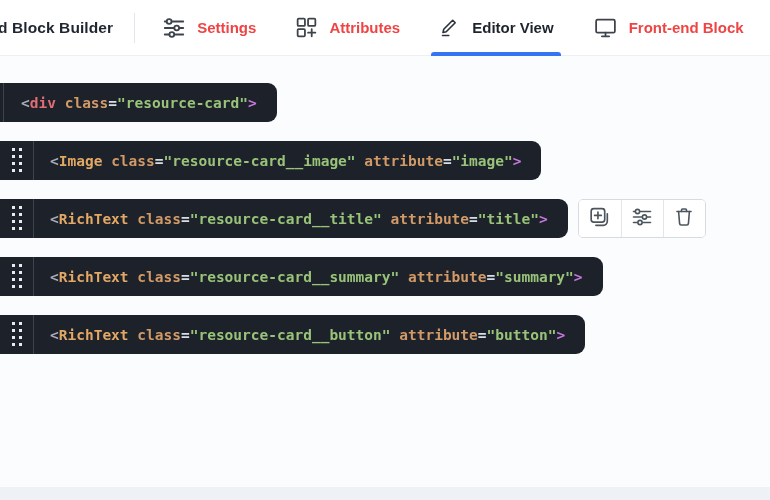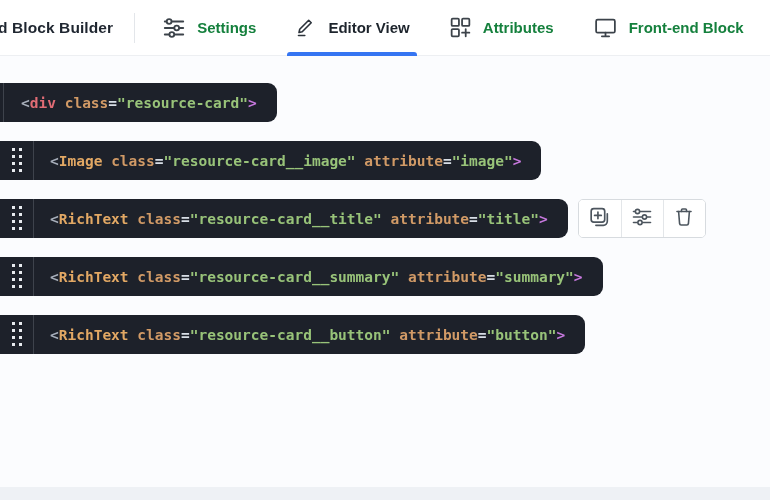--- a/index.html
+++ b/index.html
@@ -9,21 +9,21 @@
   .app { position:relative; width:770px; height:500px; background:#fbfcfe; overflow:hidden; }
 
   
   .topbar { height:56px; background:#ffffff; border-bottom:1px solid #edeff2;
             display:flex; align-items:center; position:relative; z-index:2; }
   .app-title { font-size:15.5px; font-weight:700; color:#1f2630; margin-left:-2px;
                white-space:nowrap; letter-spacing:.1px; }
   .topbar-divider { width:1px; height:30px; background:#e3e6ea; margin-left:21px; flex:none; }
   .tabs { display:flex; align-items:stretch; height:100%; margin-left:26px; gap:38px; }
   .tab { display:flex; align-items:center; gap:10px; position:relative; cursor:pointer;
-         font-size:15px; font-weight:600; color:#15803d; white-space:nowrap; }
+         font-size:15px; font-weight:600; color:#ef4444; white-space:nowrap; }
   .tab.active { color:#1d242c; }
   .tab svg { flex:none; display:block; }
   .tab.active::after { content:""; position:absolute; left:-7px; right:-7px; bottom:-1px;
                        height:4px; background:var(--accent); border-radius:3px 3px 0 0; }
 
   
   .canvas { padding-top:27px; }
   .block-row { display:flex; align-items:flex-start; margin-bottom:19px; }
   .pill { display:flex; align-items:stretch; height:39px; background:#1d212a;
           border-radius:0 9px 9px 0; cursor:pointer; }
@@ -67,41 +67,41 @@
               <circle cx="7.5" cy="6" r="2.2" fill="#fff"></circle>
             <line x1="3.5" y1="12" x2="20.5" y2="12"></line>
               <circle cx="14.5" cy="12" r="2.2" fill="#fff"></circle>
             <line x1="3.5" y1="18" x2="20.5" y2="18"></line>
               <circle cx="10" cy="18" r="2.2" fill="#fff"></circle>
           </svg>
         </span>
         <span>Settings</span>
       </div>
 
-      <div class="tab active">
-        <span>
-          <svg width="24" height="24" viewBox="0 0 24 24" fill="none" stroke="#2b323a" stroke-width="1.6" stroke-linecap="round" stroke-linejoin="round">
-            <path d="M14.7 4.3 L17.2 6.8 L8.2 15.8 L5 16.5 L5.7 13.3 Z"></path>
-            <line x1="4.5" y1="19.5" x2="10.8" y2="19.5"></line>
-          </svg>
-        </span>
-        <span>Editor View</span>
-      </div>
-
       <div class="tab">
         <span>
           <svg width="25" height="25" viewBox="0 0 24 24" fill="none" stroke="#3c434a" stroke-width="1.7" stroke-linecap="round" stroke-linejoin="round">
             <rect x="3.5" y="3.5" width="7" height="7" rx="1"></rect>
             <rect x="13.5" y="3.5" width="7" height="7" rx="1"></rect>
             <rect x="3.5" y="13.5" width="7" height="7" rx="1"></rect>
             <line x1="17" y1="13.5" x2="17" y2="20.5"></line>
             <line x1="13.5" y1="17" x2="20.5" y2="17"></line>
           </svg>
         </span>
         <span>Attributes</span>
+      </div>
+
+      <div class="tab active">
+        <span>
+          <svg width="24" height="24" viewBox="0 0 24 24" fill="none" stroke="#2b323a" stroke-width="1.6" stroke-linecap="round" stroke-linejoin="round">
+            <path d="M14.7 4.3 L17.2 6.8 L8.2 15.8 L5 16.5 L5.7 13.3 Z"></path>
+            <line x1="4.5" y1="19.5" x2="10.8" y2="19.5"></line>
+          </svg>
+        </span>
+        <span>Editor View</span>
       </div>
 
       <div class="tab">
         <span>
           <svg width="27" height="25" viewBox="0 0 24 24" fill="none" stroke="#3c434a" stroke-width="1.7" stroke-linecap="round" stroke-linejoin="round">
             <rect x="3" y="4.5" width="18" height="12.5" rx="1.5"></rect>
             <line x1="12" y1="17" x2="12" y2="20"></line>
             <line x1="8.5" y1="20.5" x2="15.5" y2="20.5"></line>
           </svg>
         </span>

